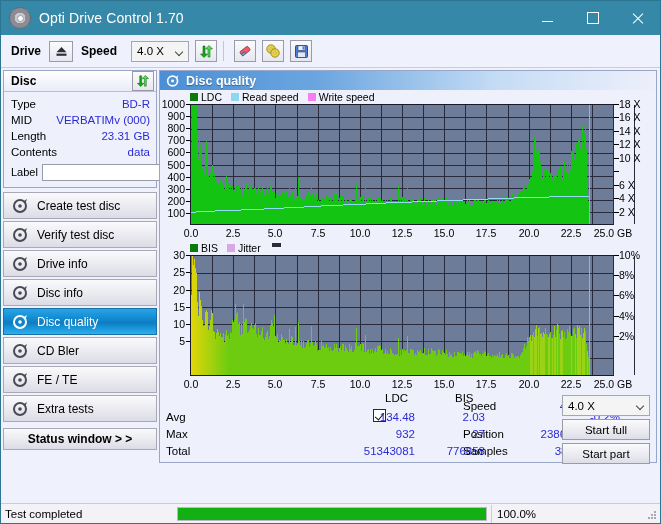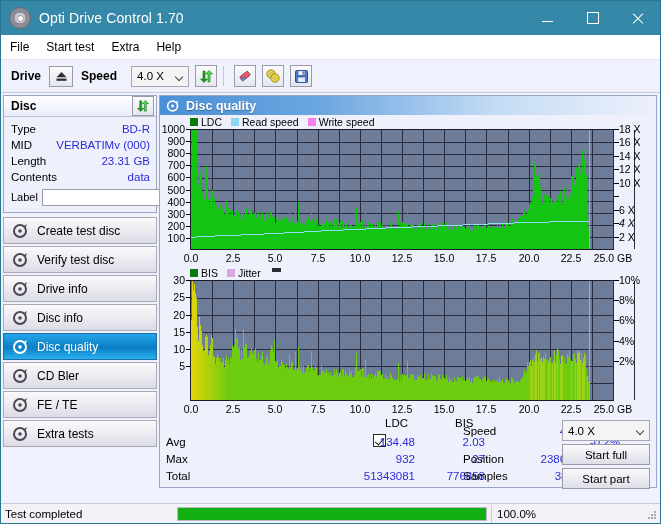--- a/index.html
+++ b/index.html
@@ -149,26 +149,20 @@
         </div>
       <div class="tb-btn">
           <i class="max"></i>
         </div>
       <div class="tb-btn">
           <i class="cls"></i>
         </div>
     </div>
   </div>
 
-  <div class="menubar">
-    <div class="menuitem">File</div>
-    <div class="menuitem">Start test</div>
-    <div class="menuitem">Extra</div>
-    <div class="menuitem">Help</div>
-  </div>
 
   <div class="toolbar">
     <div class="tb-label">Drive</div>
     <div class="tbtn eject-btn">
       <svg width="13" height="13" viewBox="0 0 13 13">
         <polygon points="6.5,2 11.5,7.3 1.5,7.3" fill="#2e2e38"></polygon>
         <rect x="1.5" y="8.6" width="10" height="2.2" fill="#2e2e38"></rect>
       </svg>
     </div>
     <div class="tb-label" style="margin-left:8px;">Speed</div>
@@ -312,20 +306,23 @@
             </svg>
           <span>FE / TE</span>
         </div>
         <div class="navbtn">
           <svg class="nico" viewBox="0 0 17 16">
               <circle cx="8" cy="8" r="6" fill="none" stroke="#4a4a56" stroke-width="2"></circle>
               <circle cx="8" cy="8" r="1.8" fill="#4a4a56"></circle>
               <path d="M12 3 L15 1 L13.5 5 Z" fill="#4a4a56"></path>
             </svg>
           <span>Extra tests</span>
+        </div>
+        <div class="statusbtn">
+          <span>Status window &gt; &gt;</span>
         </div>
       </div>
     </div>
 
     <div class="right">
       <div class="qpanel">
 
         <div class="qhead">
           <svg width="14" height="14" viewBox="0 0 17 16">
             <circle cx="8" cy="8" r="6" fill="none" stroke="#ffffff" stroke-width="2"></circle>
@@ -1210,21 +1207,21 @@
             <div class="axis-r" style="left: 459px; top: 22px; width: 40px;">14 X</div>
             <div class="tickmark" style="left: 454px; top: 28px; width: 5px; height: 1px;"></div>
             <div class="axis-r" style="left: 459px; top: 35px; width: 40px;">12 X</div>
             <div class="tickmark" style="left: 454px; top: 41px; width: 5px; height: 1px;"></div>
             <div class="axis-r" style="left: 459px; top: 49px; width: 40px;">10 X</div>
             <div class="tickmark" style="left: 454px; top: 55px; width: 5px; height: 1px;"></div>
             <div class="axis-r" style="left: 459px; top: 62px; width: 40px; margin-left: 43px;">8 X</div>
             <div class="tickmark" style="left: 454px; top: 68px; width: 5px; height: 1px;"></div>
             <div class="axis-r" style="left: 459px; top: 76px; width: 40px;">6 X</div>
             <div class="tickmark" style="left: 454px; top: 82px; width: 5px; height: 1px;"></div>
-            <div class="axis-r" style="left: 459px; top: 89px; width: 40px; font-style: italic;">4 X</div>
+            <div class="axis-r" style="left: 459px; top: 89px; width: 40px;">4 X</div>
             <div class="tickmark" style="left: 454px; top: 95px; width: 5px; height: 1px;"></div>
             <div class="axis-r" style="left: 459px; top: 103px; width: 40px;">2 X</div>
             <div class="tickmark" style="left: 454px; top: 109px; width: 5px; height: 1px;"></div>
             <div class="axis-b" style="left: 5px; top: 124px; width: 52px;">0.0</div>
             <div class="axis-b" style="left: 47px; top: 124px; width: 52px;">2.5</div>
             <div class="axis-b" style="left: 89px; top: 124px; width: 52px;">5.0</div>
             <div class="axis-b" style="left: 132px; top: 124px; width: 52px;">7.5</div>
             <div class="axis-b" style="left: 174px; top: 124px; width: 52px;">10.0</div>
             <div class="axis-b" style="left: 216px; top: 124px; width: 52px;">12.5</div>
             <div class="axis-b" style="left: 258px; top: 124px; width: 52px;">15.0</div>

